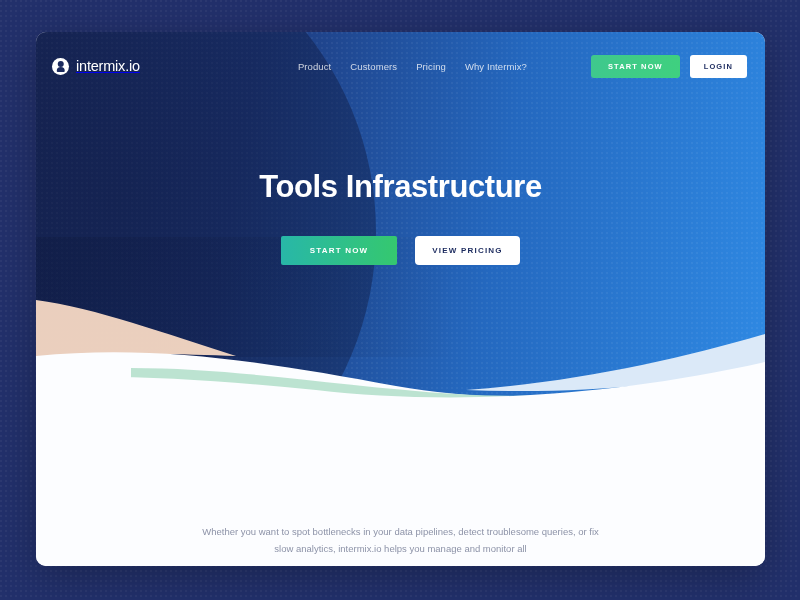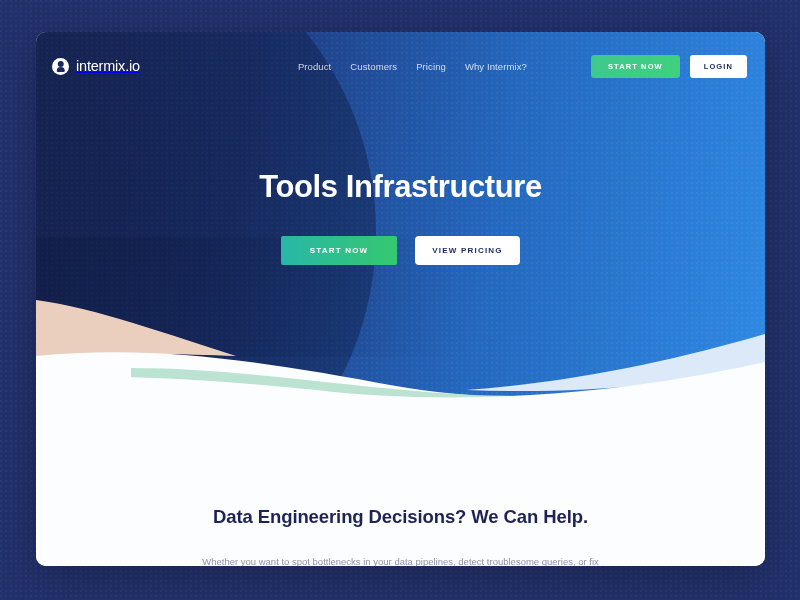--- a/index.html
+++ b/index.html
@@ -188,18 +188,17 @@
 
         <path d="M729,52 C640,78 540,100 430,108 C540,112 640,104 729,84 Z" fill="#dbe9f8"></path>
         <path d="M280,108 C400,122 560,118 729,80 L729,150 L0,150 L0,96 C90,92 180,98 280,108 Z" fill="#fcfdff"></path>
       </svg>
     </div>
   </div>
 
   <div class="lower">
     <h2 class="lower-title">
       <br>
-      <span>Data Engineering Decisions? We Can Help.</span>
     </h2>
     <p class="lower-body">Whether you want to spot bottlenecks in your data pipelines, detect troublesome queries, or fix slow analytics, intermix.io helps you manage and monitor all</p>
   </div>
 
 </div>
 
 </body></html>

